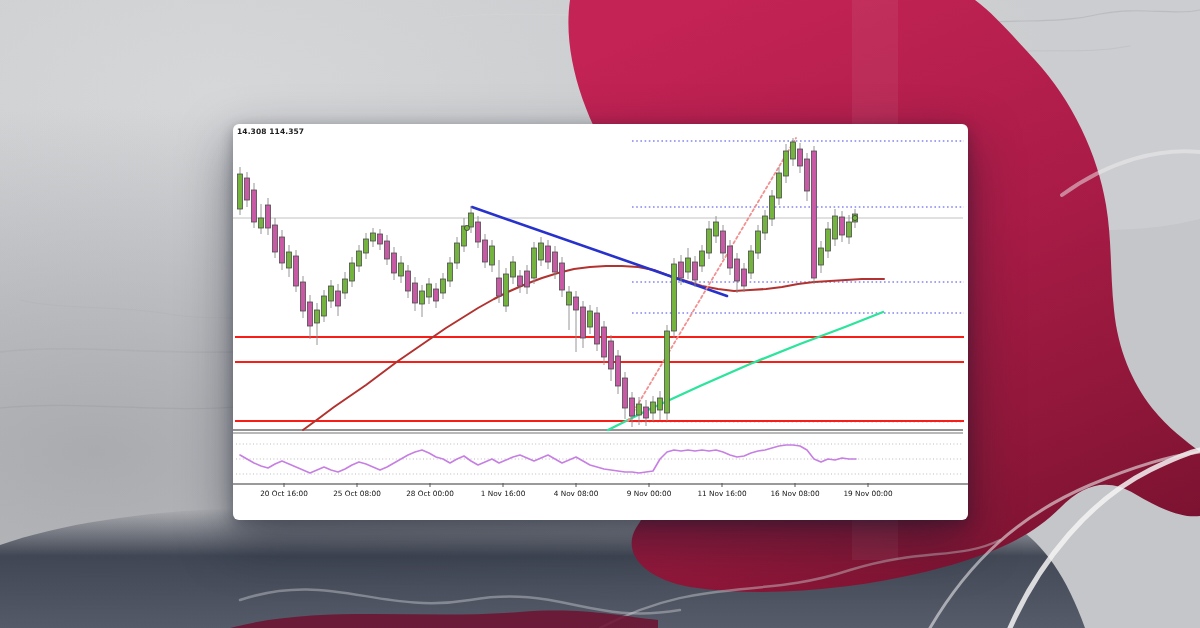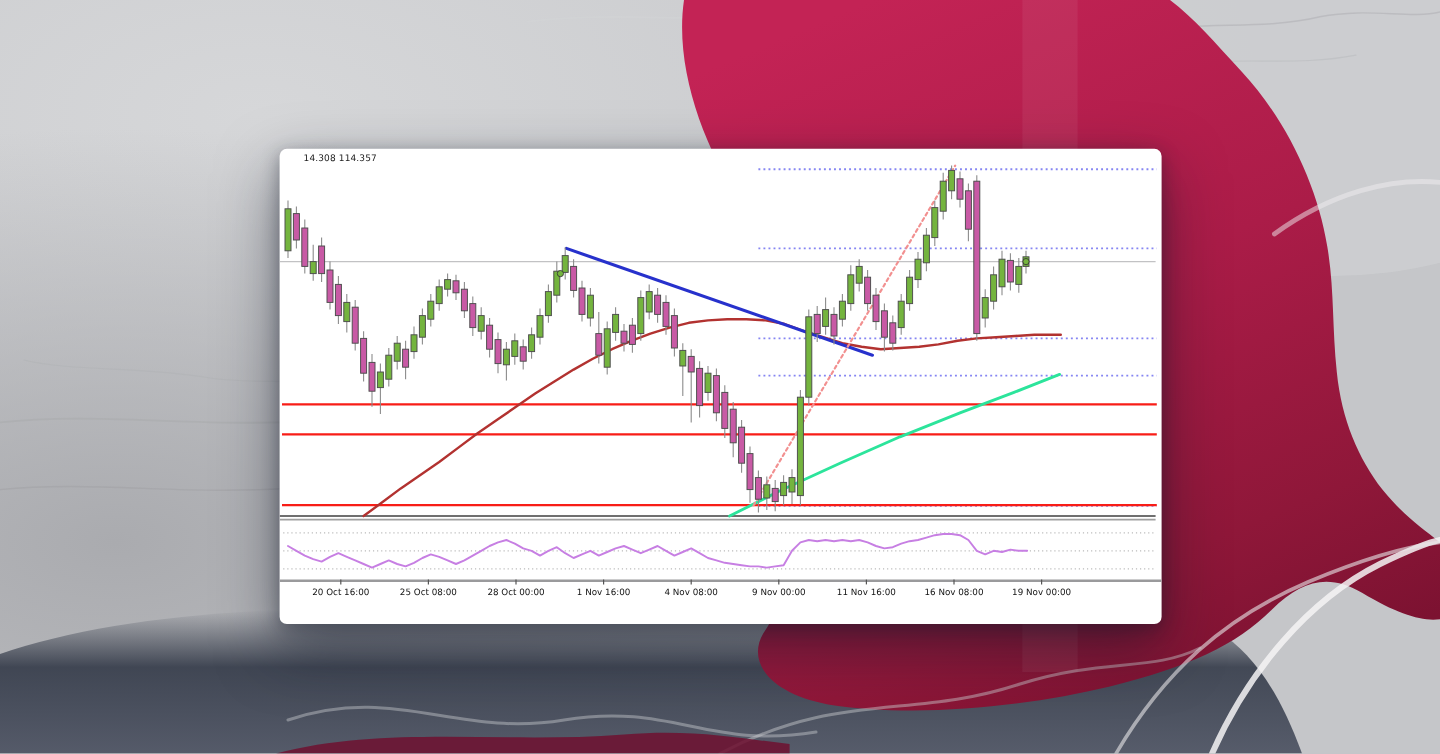--- a/index.html
+++ b/index.html
@@ -3,22 +3,22 @@
 <meta charset="utf-8">
 <style>
   html,body{margin:0;padding:0;}
   body{width:1200px;height:628px;position:relative;overflow:hidden;
        font-family:"DejaVu Sans","Liberation Sans",sans-serif;background:#c5c6c9;}
   .bg{position:absolute;left:0;top:0;width:1200px;height:628px;}
   .panel{position:absolute;left:233px;top:124px;width:735px;height:396px;
          background:#ffffff;border-radius:6px;
          box-shadow:0 20px 50px rgba(18,24,40,.5),0 4px 14px rgba(18,24,40,.35);}
   .panel svg{position:absolute;left:0;top:0;}
-  .readout{position:absolute;left:20px;top:3px;font-size:7.5px;color:#1c1c1c;
-           letter-spacing:.1px;white-space:pre;}
+  .readout{position:absolute;left:4px;top:3px;font-size:7.5px;color:#1c1c1c;
+           letter-spacing:.1px;white-space:pre;font-weight:bold;}
 </style>
 </head>
 <body>
 
 <svg class="bg" viewBox="0 0 1200 628" width="1200" height="628" aria-hidden="true">
   <defs>
     <linearGradient id="gBlob" x1="0.25" y1="0" x2="0.7" y2="1">
       <stop offset="0" stop-color="#c32355"></stop>
       <stop offset="0.45" stop-color="#ab1c48"></stop>
       <stop offset="0.8" stop-color="#8f1739"></stop>

